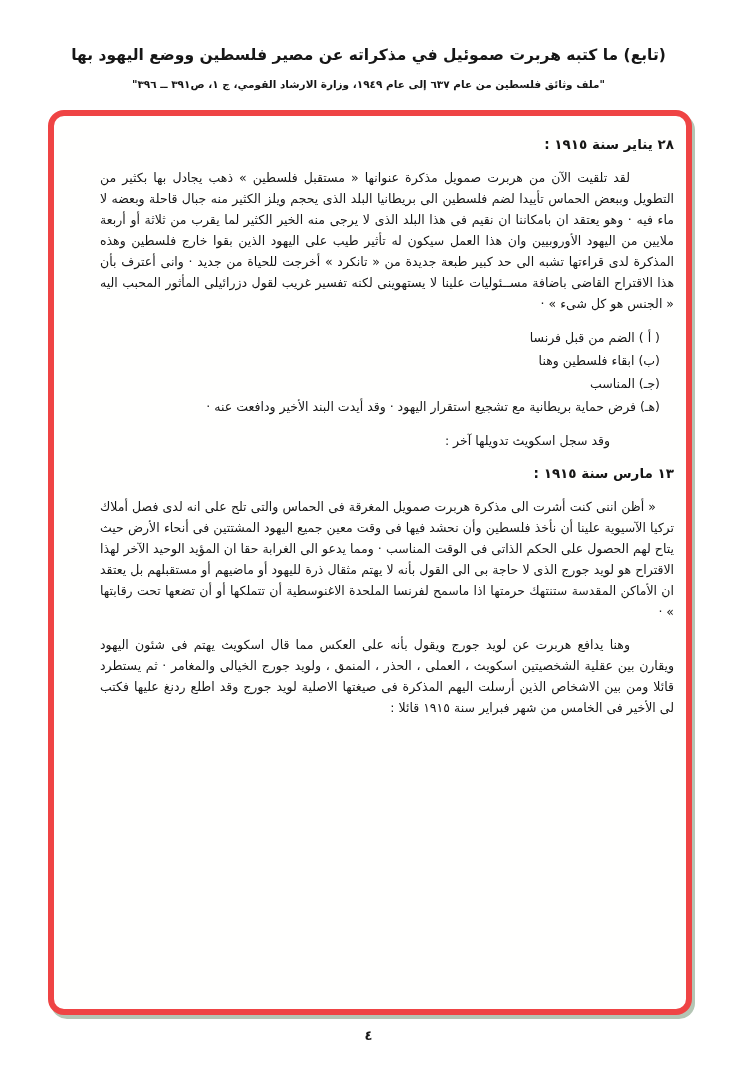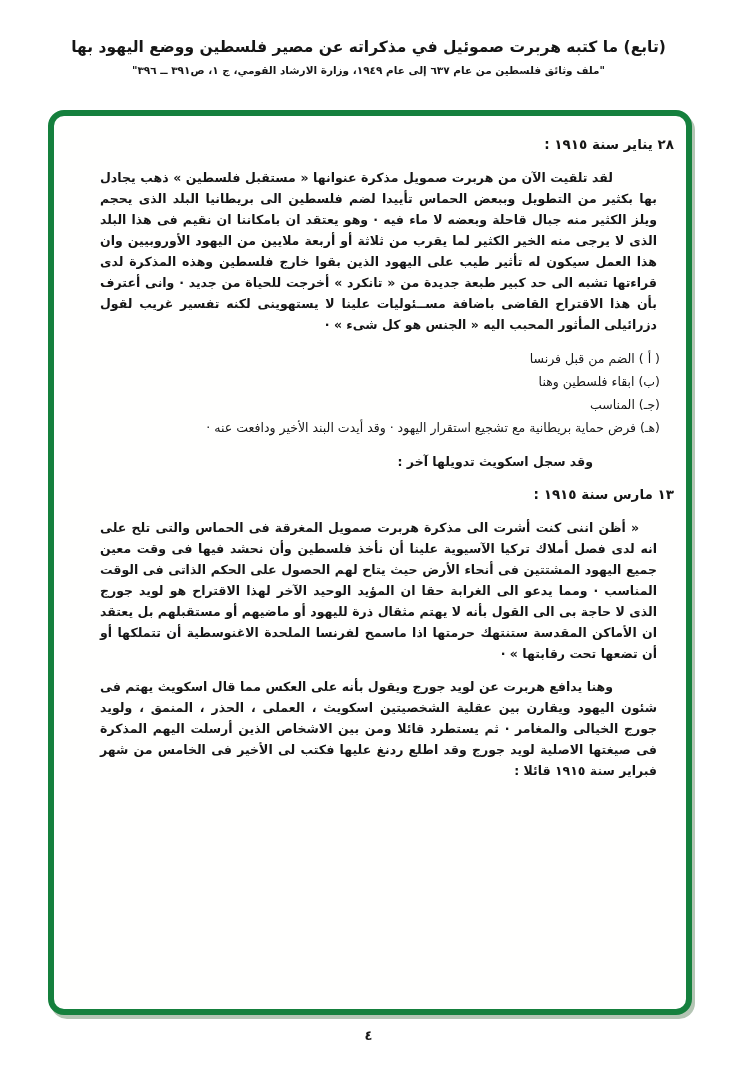--- a/index.html
+++ b/index.html
@@ -13,51 +13,51 @@
   }
   .sheet { position: absolute; inset: 0; }
 
   
   .doc-header {
     position: absolute; top: 32px; left: 0; right: 0;
     text-align: center; direction: rtl;
   }
   .doc-title {
     font-size: 15.5px; font-weight: bold; line-height: 22px;
-    margin: 4px 30px;
+    margin: 12px 30px;
   }
   .doc-citation {
     font-size: 10.5px; font-weight: bold; margin-top: 6px;
     letter-spacing: 0.2px;
   }
 
   
   .frame {
     position: absolute; top: 110px; left: 48px;
     width: 644px; height: 905px;
     box-sizing: border-box;
-    border: 6px solid #15803d;
+    border: 6px solid #ef4444;
     border-radius: 16px;
     box-shadow: 3px 4px 0 0 rgba(40, 90, 40, 0.35);
     overflow: hidden;
     background: #fffffe;
   }
   .content {
     direction: rtl;
     text-align: justify;
     padding: 12px 12px 0 46px;
     font-size: 12.5px;
     line-height: 21px;
   }
   .section-heading {
     font-size: 13.5px; font-weight: bold;
     margin: 6px 0 12px 0;
     text-indent: 0;
   }
-  .para { margin: 0 17px 12px 0; text-indent: 44px; font-weight: bold; }
+  .para { margin: 0 0 12px 0; text-indent: 44px; }
   .para.quote-para { text-indent: 18px; }
   .para.closing { text-indent: 64px; }
   .memo-list { margin: 2px 0 12px 0; }
   .list-item {
     padding-right: 86px; text-indent: -72px;
     line-height: 23px; 
   }
 
   .page-number {
     position: absolute; top: 1028px; left: 0; right: 0;

